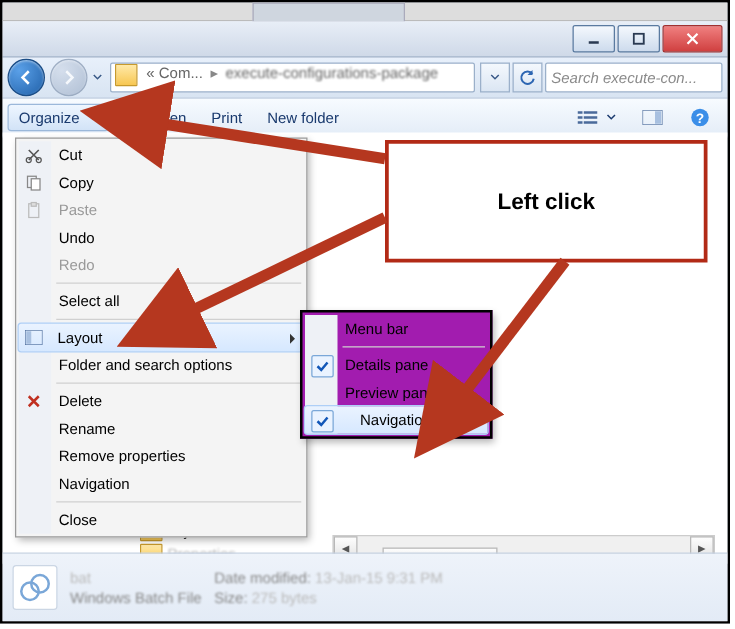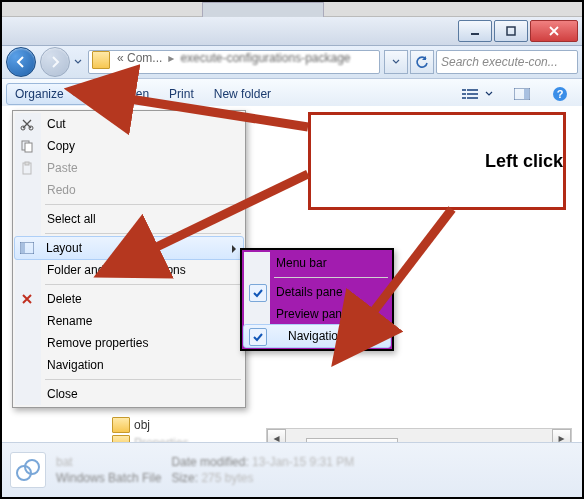--- a/index.html
+++ b/index.html
@@ -61,21 +61,21 @@
 
   
   .submenu{position:absolute;left:238px;top:246px;width:146px;background:#a21caf;border:2px solid #000000;box-shadow:2px 3px 6px rgba(0,0,0,.3);padding:2px;}
   .submenu .iconcol{position:absolute;left:2px;top:2px;bottom:2px;width:26px;background:#eef1f6;}
   .smi{position:relative;height:22px;display:flex;align-items:center;padding-left:32px;color:#000;}
   .smi.hover{background:linear-gradient(#eaf3ff,#d6e8ff);border:1px solid #aecff7;border-radius:3px;margin:-1px;padding-left:44px;}
   .smi .chk{position:absolute;left:5px;top:3px;width:16px;height:16px;border:1px solid #7aa7d8;border-radius:2px;background:#eaf3ff;display:flex;align-items:center;justify-content:center;}
   .ssep{height:1px;background:#d0d0d0;margin:3px 2px 3px 30px;}
 
   
-  .callout{position:absolute;left:306px;top:110px;width:252px;height:92px;background:#fff;border:3px solid #b22a16;display:flex;align-items:center;justify-content:flex-end;}
+  .callout{position:absolute;left:306px;top:110px;width:252px;height:92px;background:#fff;border:3px solid #b22a16;display:flex;align-items:center;justify-content:center;}
   .callout span{font-family:Verdana,Geneva,sans-serif;font-weight:bold;font-size:18px;color:#000;}
 
   
   .details{position:absolute;left:0;right:0;bottom:0;height:46px;background:linear-gradient(#eef3fa,#e3ebf6);border-top:1px solid #c6d2e2;display:flex;align-items:center;padding:4px 8px;gap:10px;}
   .details .bigico{width:34px;height:34px;background:#fff;border:1px solid #cbd6e4;border-radius:3px;display:flex;align-items:center;justify-content:center;}
   .details .lbl{color:#888;}
   .details .col{display:flex;flex-direction:column;gap:2px;}
   .blurred{color:#bbb;filter:blur(1px);}
 
   
@@ -250,20 +250,23 @@
     </div>
     <div class="mi disabled">
       <span class="ic">
           <svg width="14" height="14">
             <rect x="3" y="2" width="8" height="11" fill="none" stroke="#bbb"></rect>
             <rect x="5" y="1" width="4" height="3" fill="#ddd" stroke="#bbb"></rect>
           </svg>
         </span>
       <span>Paste</span>
     </div>
+    <div class="mi">
+      <span>Undo</span>
+    </div>
     <div class="mi disabled">
       <span>Redo</span>
     </div>
     <div class="msep"></div>
     <div class="mi">
       <span>Select all</span>
     </div>
     <div class="msep"></div>
     <div class="mi hover">
       <span class="ic">

